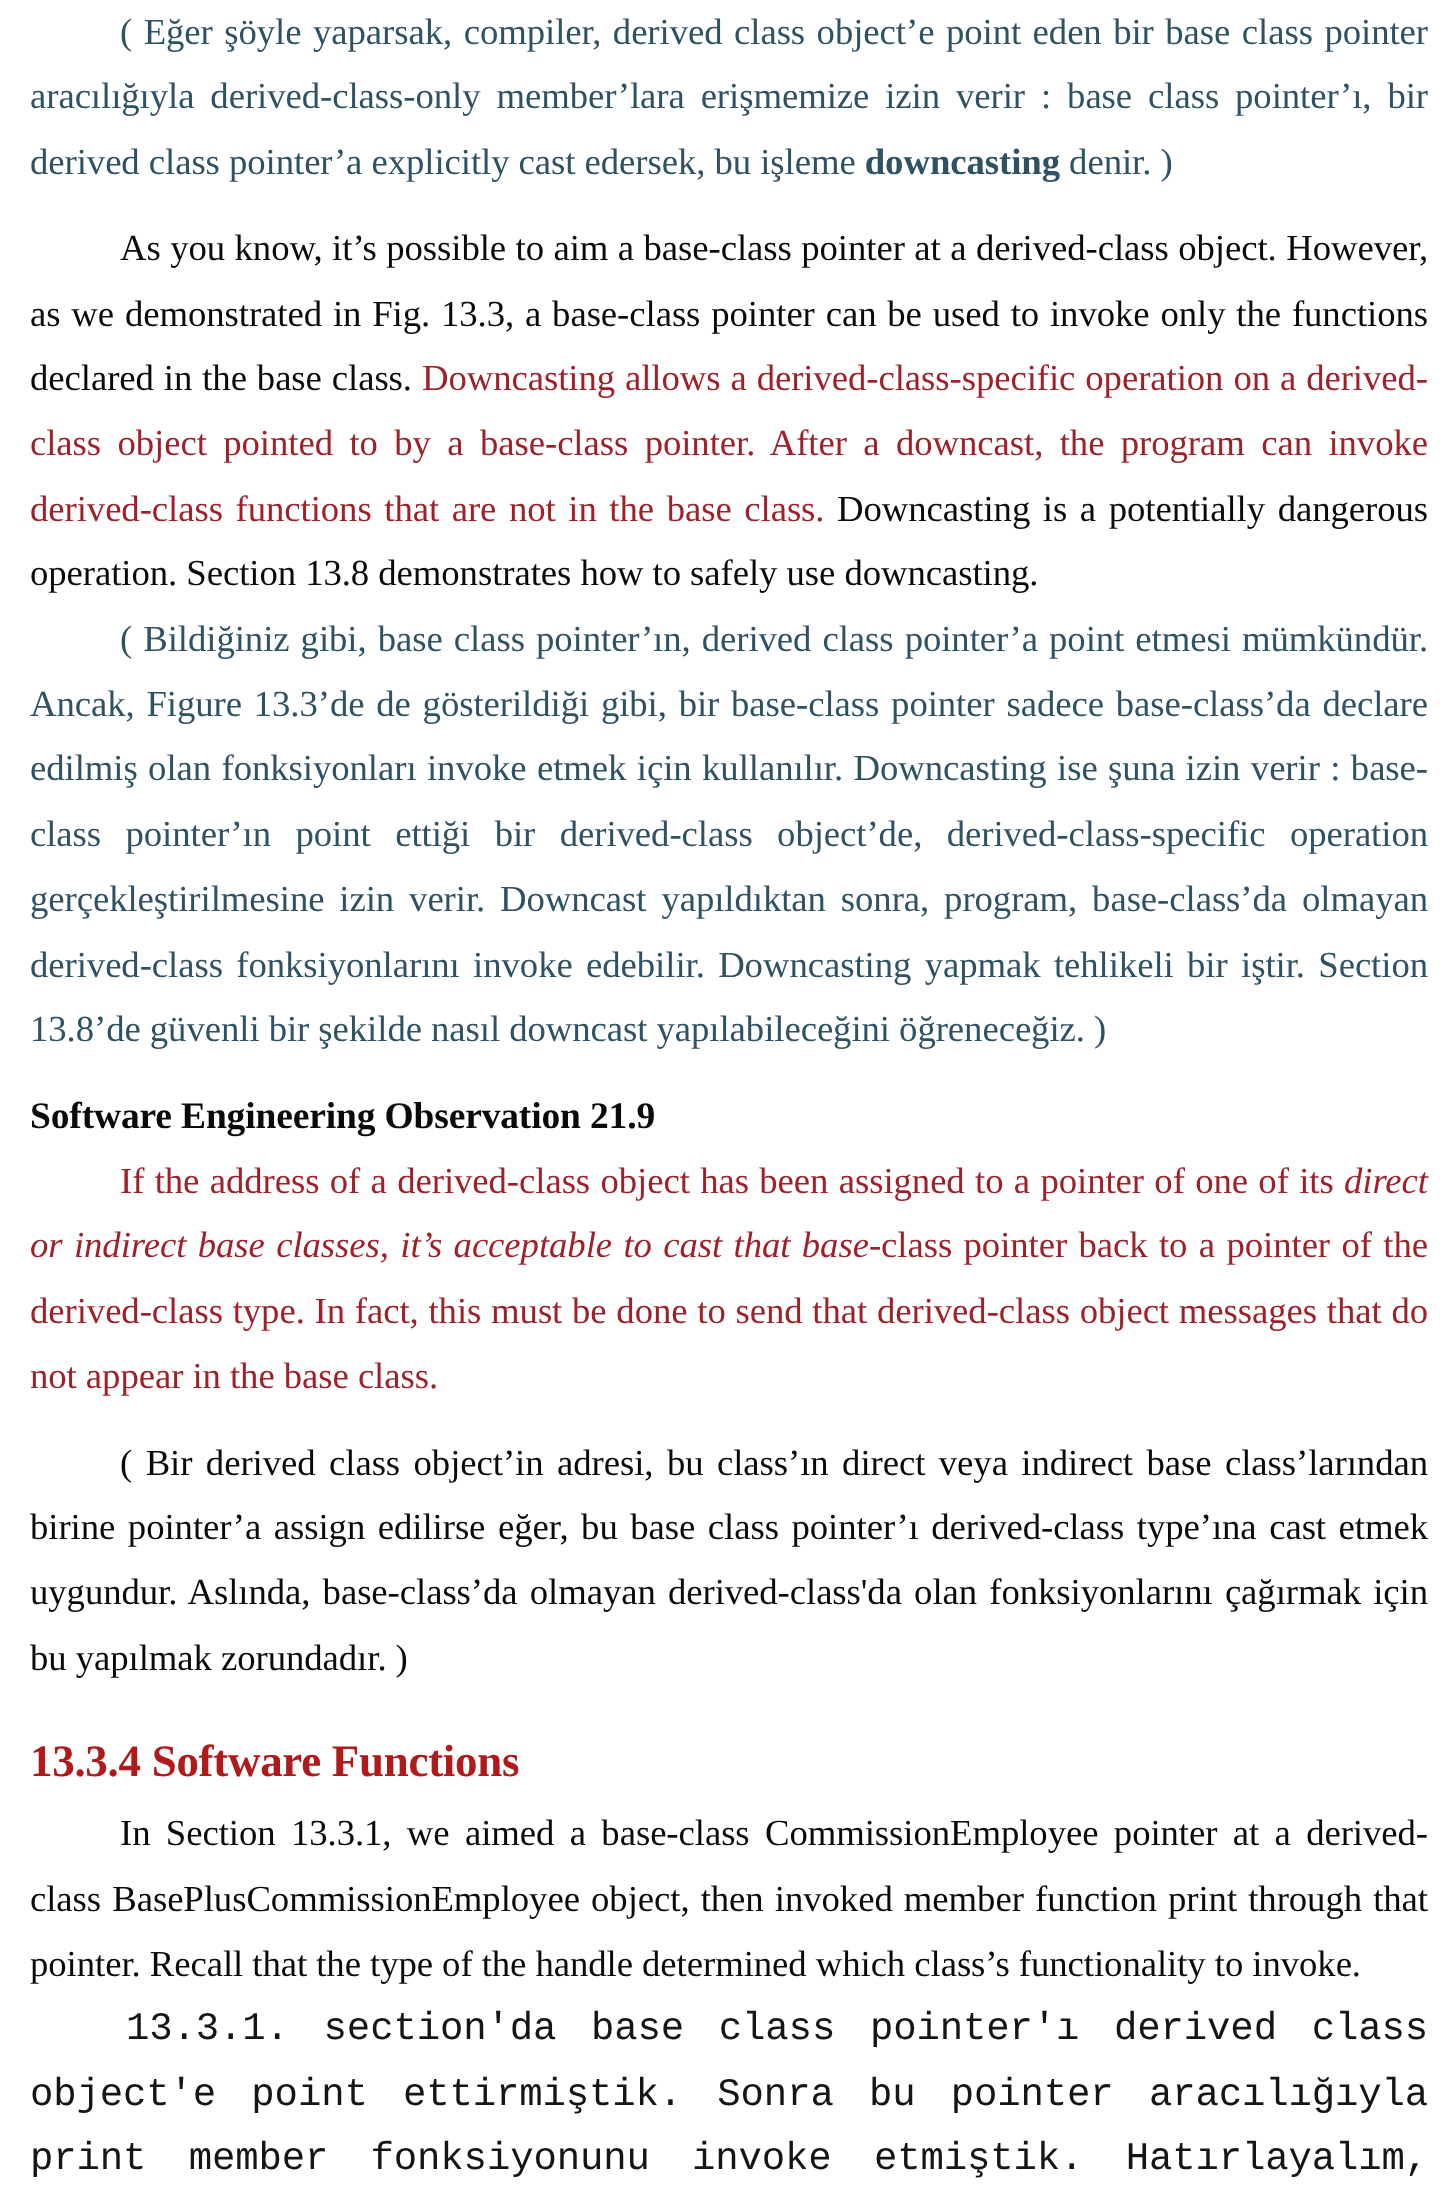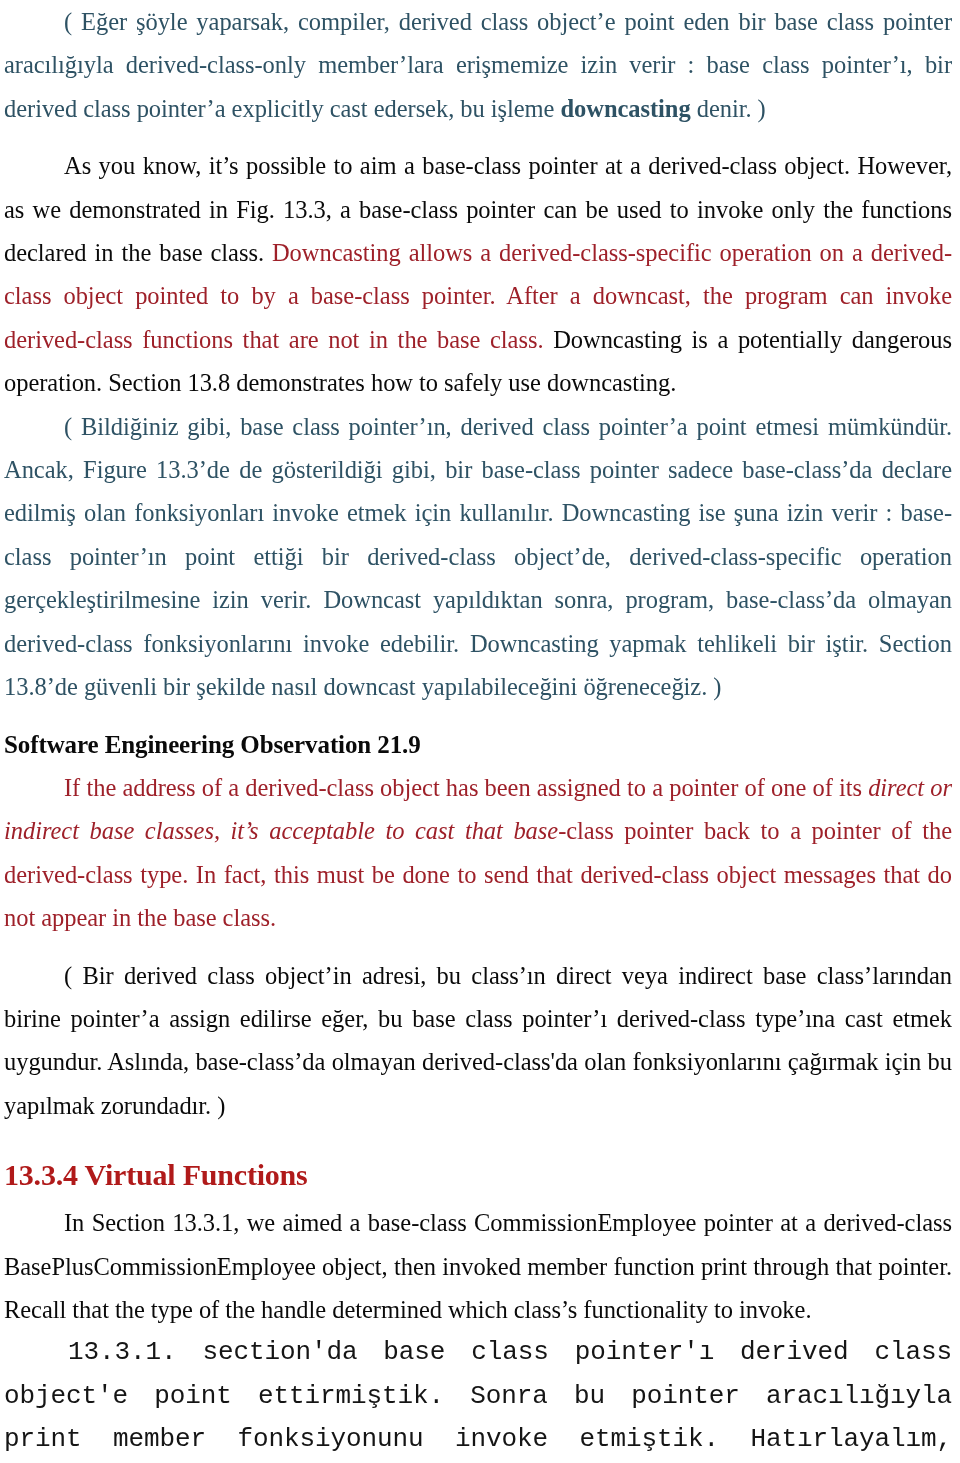--- a/index.html
+++ b/index.html
@@ -13,21 +13,21 @@
     height: 1463px;
     overflow: hidden;
     font-family: "Liberation Serif", "DejaVu Serif", serif;
     color: #000000;
   }
 
   .page {
     width: 960px;
     height: 1463px;
     box-sizing: border-box;
-    padding: 0px 8px 0px 4px;
+    padding: 0px 8px 0px 20px;
     position: relative;
   }
 
   
   p {
     margin: 0;
     font-size: 24.5px;
     line-height: 43.4px;
     text-align: justify;
     text-justify: inter-word;
@@ -105,21 +105,21 @@
   </p>
 
   <div class="gap-md"></div>
 
   <p class="black indent">
     <span>( Bir derived class object’in adresi, bu class’ın direct veya indirect base class’larından birine pointer’a assign edilirse eğer, bu base class pointer’ı derived-class type’ına cast etmek uygundur. Aslında, base-class’da olmayan derived-class'da olan fonksiyonlarını çağırmak için bu yapılmak zorundadır. )</span>
   </p>
 
   <div class="gap-lg"></div>
 
-  <div class="section-heading">13.3.4 Virtual Functions</div>
+  <div class="section-heading">13.3.4 Software Functions</div>
 
   <p class="black indent">
     <span>In Section 13.3.1, we aimed a base-class CommissionEmployee pointer at a derived-class BasePlusCommissionEmployee object, then invoked member function print through that pointer. Recall that the type of the handle determined which class’s functionality to invoke.</span>
   </p>
 
   <p class="sans indent">
     <span>13.3.1. section'da base class pointer'ı derived class object'e point ettirmiştik. Sonra bu pointer aracılığıyla print member fonksiyonunu invoke etmiştik. Hatırlayalım, hangi class'ın fonksiyonunun invoke edileceğini, handle(pointer) type belirliyordu.</span>
   </p>
 
 </div>

